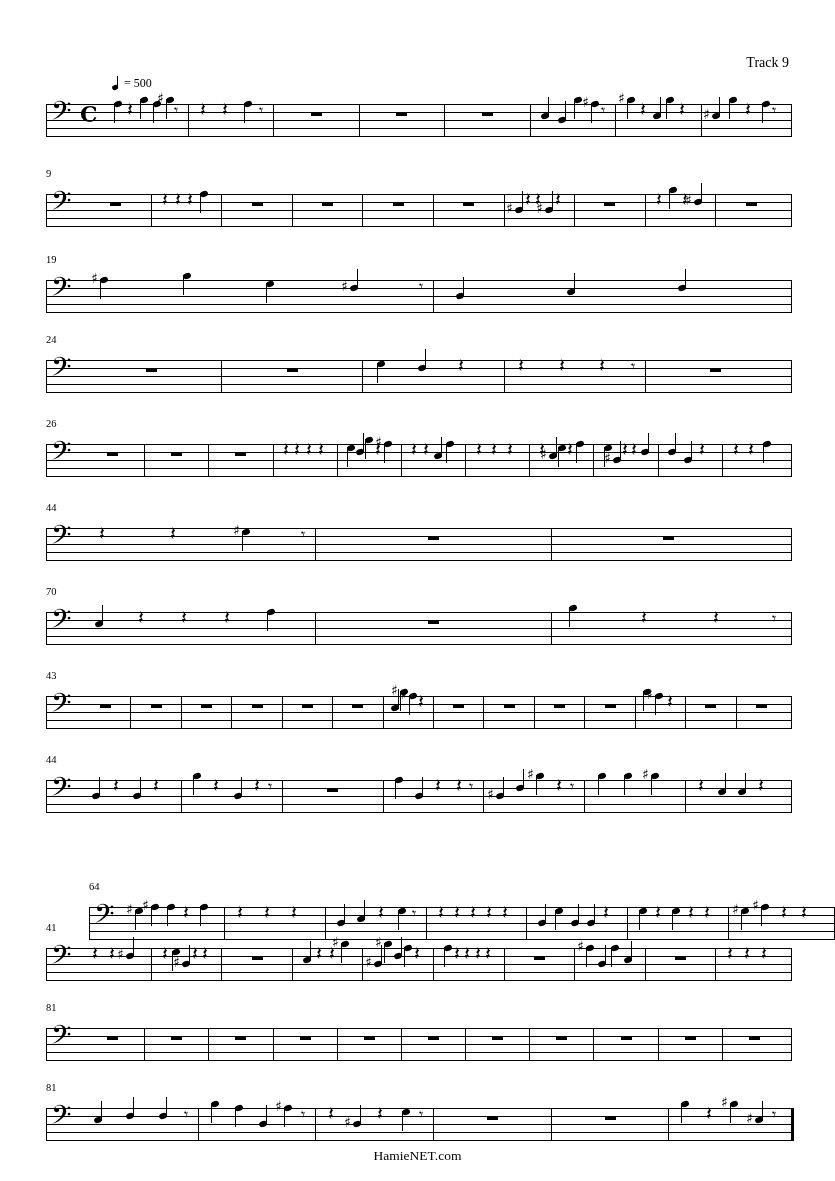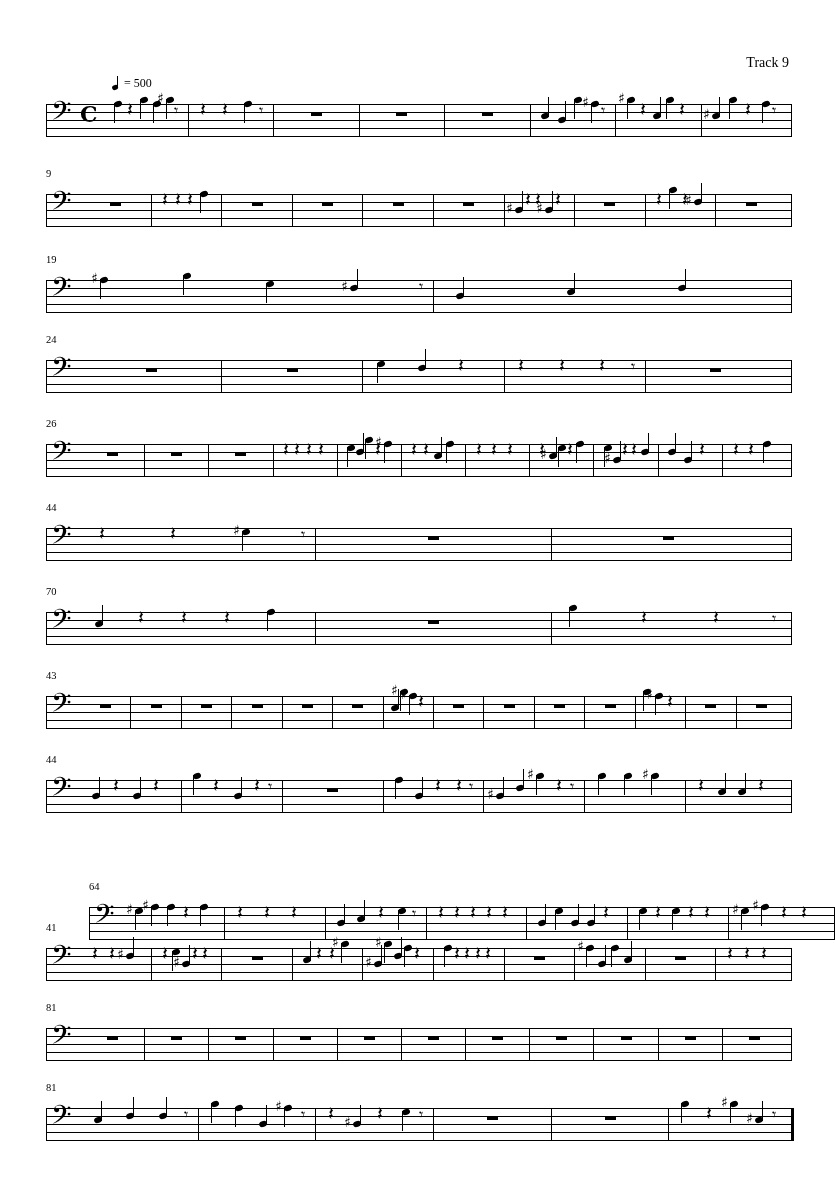--- a/index.html
+++ b/index.html
@@ -1088,13 +1088,14 @@
         <div class="acc" style="left: 675px; top: -1px;">♯</div>
         <div class="note" style="left: 709px; top: 21px;">
           <div class="head"></div>
           <div class="stem"></div>
         </div>
         <div class="acc" style="left: 700px; top: 15px;">♯</div>
         <div class="erest" style="left: 726px;">𝄾</div>
       </div>
     </div>
 
+  <div class="footer">HamieNET.com</div>
 </div>
 
 </body></html>

